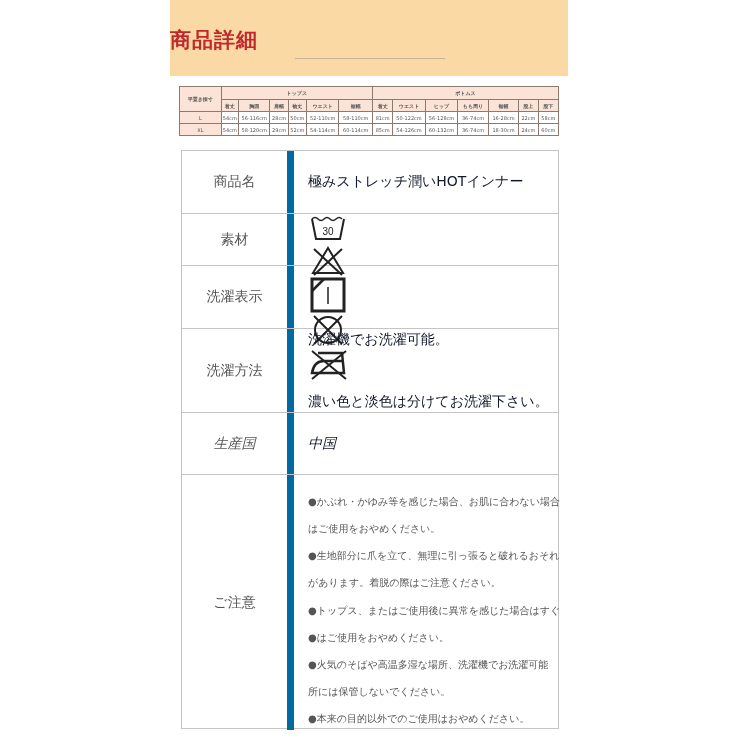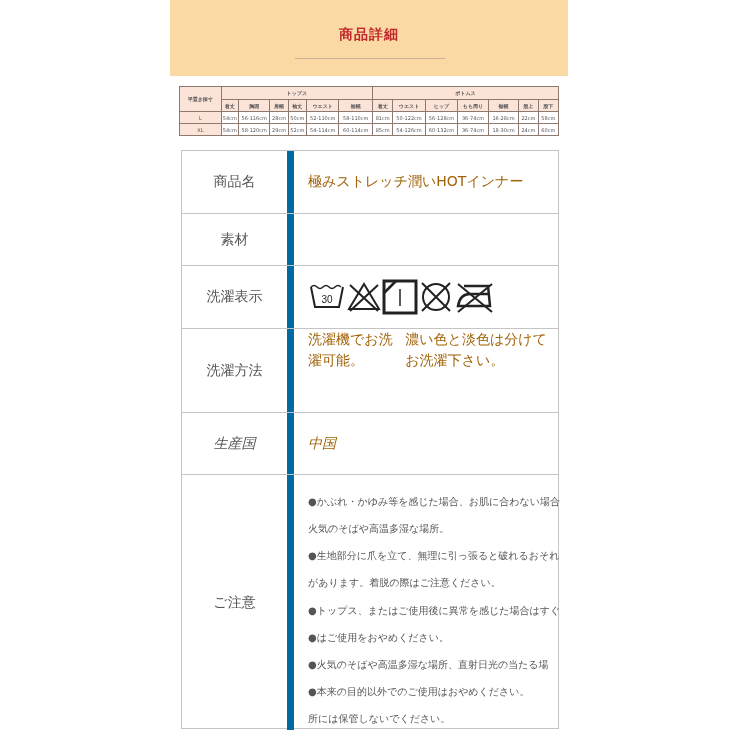--- a/index.html
+++ b/index.html
@@ -1,21 +1,21 @@
 <!DOCTYPE html>
 <html><head>
 <meta charset="utf-8">
 <style>
   html, body { margin:0; padding:0; background:#ffffff; }
   body { width:740px; height:740px; position:relative; overflow:hidden;
          font-family:"DejaVu Sans", sans-serif; color:#555; }
   .banner { position:absolute; left:170px; top:0; width:398px; height:76px;
             background:#fbd9a4; }
-  .banner-title { position:absolute; left:0; right:0; top:26px; text-align:center;
-                  font-size:14px; font-weight:bold; color:#c0282d; letter-spacing:1px; }
+  .banner-title { position:absolute; left:0; right:0; top:26px; 
+                  font-size:21px; font-weight:bold; color:#c0282d; letter-spacing:1px; }
   .banner-rule { position:absolute; left:125px; width:150px; top:58px; height:1px;
                  background:#c9b49a; }
 
   .size-wrap { position:absolute; left:179px; top:86px; width:380px; }
   table.size { border-collapse:collapse; width:100%; table-layout:fixed;
                font-size:5px; color:#555; }
   table.size td, table.size th { border:1px solid #8a7a72; text-align:center;
                padding:0; height:11px; white-space:nowrap; overflow:hidden; font-weight:normal; }
   table.size th { background:#fbe3d8; font-weight:bold; }
   table.size td.rowlabel { background:#fbe3d8; }
@@ -23,23 +23,23 @@
   table.size td { background:#fff; }
 
   .info-wrap { position:absolute; left:181px; top:150px; width:378px; height:579px;
                border:1px solid #c4c4c4; box-sizing:border-box; }
   .info-row { position:absolute; left:0; right:0; border-bottom:1px solid #c4c4c4; box-sizing:border-box; }
   .info-row:last-child { border-bottom:none; }
   .info-label { position:absolute; left:0; top:0; bottom:0; width:105px;
                 border-right:7px solid #0369a1; display:flex; align-items:center;
                 justify-content:center; font-size:14px; color:#555; }
   .info-value { position:absolute; left:106px; right:0; top:0; bottom:0;
-                display:flex; align-items:center; padding-left:20px; font-size:14px; color:#a16207; }
-  .info-value.multi { flex-direction:row; align-items:flex-start; justify-content:space-between; line-height:21px;gap:8px; }
-  .icons { display:flex; align-items:center; padding-left:0; }
+                display:flex; align-items:center; padding-left:20px; font-size:14px; color:#0f172a; }
+  .info-value.multi { flex-direction:column; align-items:flex-start; justify-content:space-between; line-height:21px;gap:8px; }
+  .icons { display:flex; align-items:center; padding-left:0;flex-direction:column; }
   .icons svg { display:block; }
   .notes { flex-direction:column; align-items:flex-start; justify-content:space-between;
            padding-top:16px; font-size:10px; line-height:21.8px; color:#555; padding-right:10px; }
   .note-line { white-space:nowrap; }
 </style>
 </head>
 <body>
 
 <div class="banner">
   <div class="banner-title">商品詳細</div>
@@ -172,24 +172,24 @@
 
   <div class="info-row" style="top:262px; height:62px;font-style:italic;">
     <div class="info-label">生産国</div>
     <div class="info-value">中国</div>
   </div>
 
   <div class="info-row" style="top:324px; height:255px;">
     <div class="info-label">ご注意</div>
     <div class="info-value notes">
       <div class="note-line">●かぶれ・かゆみ等を感じた場合、お肌に合わない場合</div>
-      <div class="note-line">火気のそばや高温多湿な場所。</div>
+      <div class="note-line">はご使用をおやめください。</div>
       <div class="note-line">●生地部分に爪を立て、無理に引っ張ると破れるおそれ</div>
       <div class="note-line">があります。着脱の際はご注意ください。</div>
       <div class="note-line">●トップス、またはご使用後に異常を感じた場合はすぐ</div>
       <div class="note-line">●はご使用をおやめください。</div>
-      <div class="note-line">●火気のそばや高温多湿な場所、直射日光の当たる場</div>
+      <div class="note-line">●火気のそばや高温多湿な場所、洗濯機でお洗濯可能</div>
+      <div class="note-line">所には保管しないでください。</div>
       <div class="note-line">●本来の目的以外でのご使用はおやめください。</div>
-      <div class="note-line">所には保管しないでください。</div>
     </div>
   </div>
 
 </div>
 
 </body></html>

